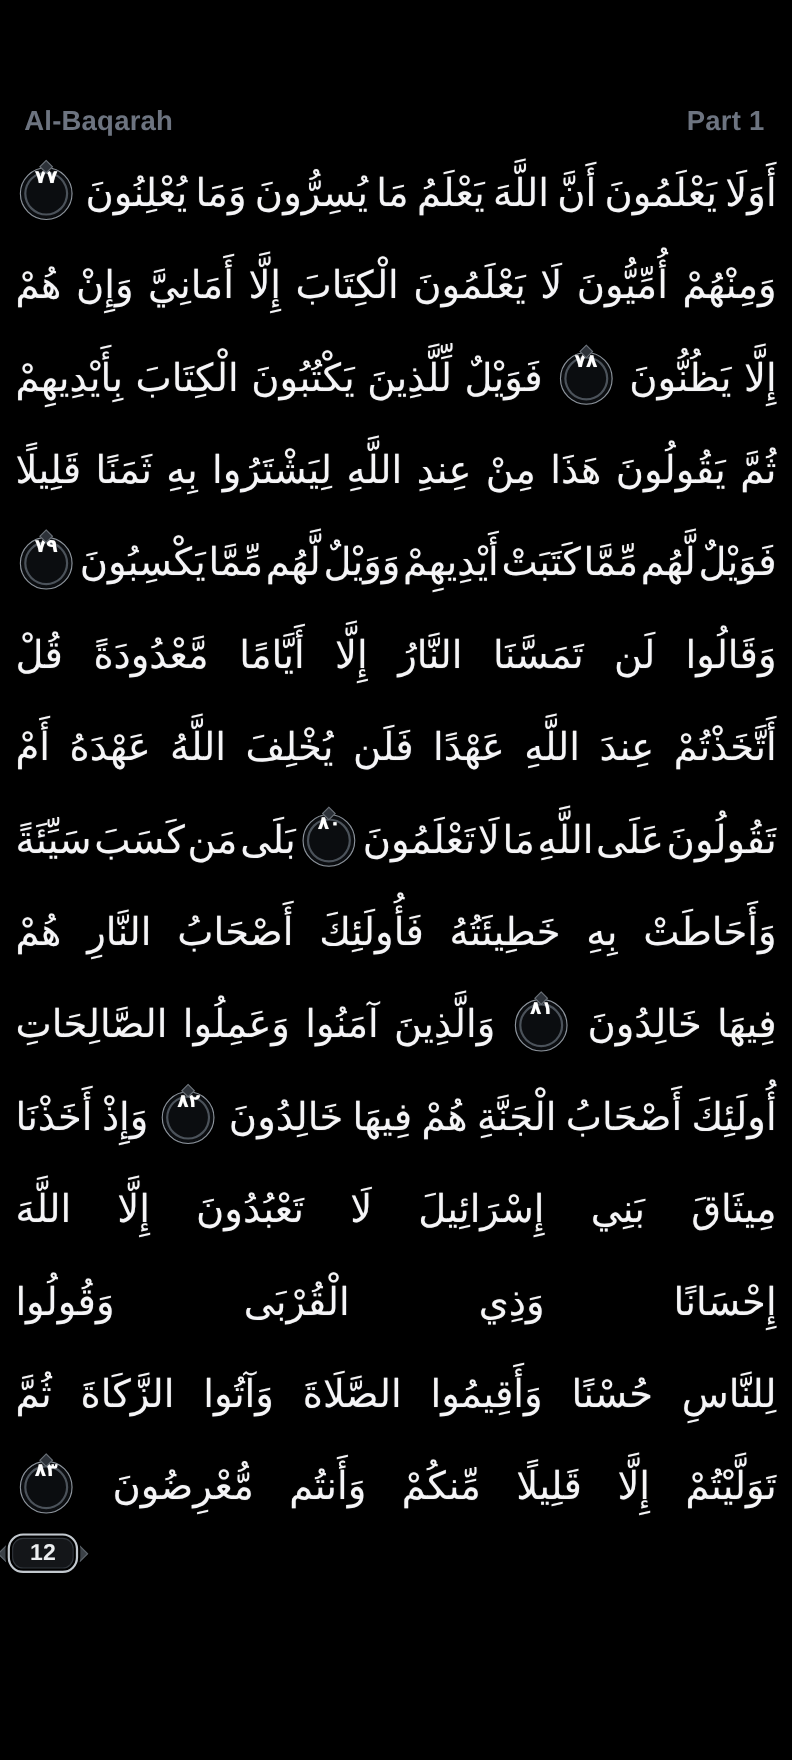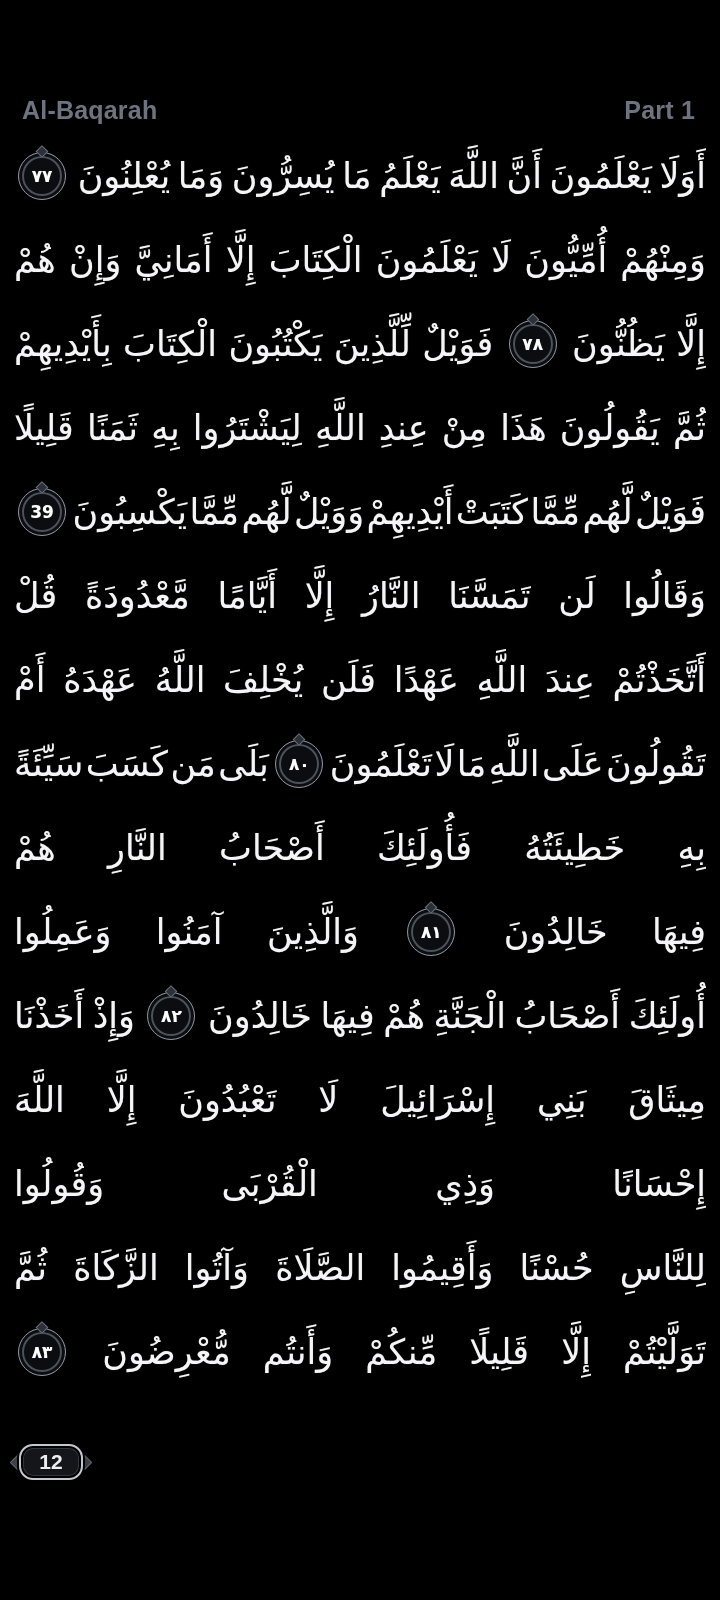--- a/index.html
+++ b/index.html
@@ -44,21 +44,21 @@
   }
   .word{white-space:nowrap;flex:0 0 auto;}
   
   .verse-badge{
     flex:0 0 auto;
     width:46px;height:46px;
     border-radius:50%;
     border:1px solid #8e959d;
     background:#0b0d10;
     box-shadow:inset 0 0 0 3px #0b0d10, inset 0 0 0 5px #4b525a;
-    display:flex;align-items:center;justify-content:center;
+    display:flex;justify-content:center;
     position:relative;
     margin:0 4px;
   }
   .verse-badge::before{
     content:"";
     position:absolute;
     top:-6px;left:50%;
     width:7px;height:7px;
     background:#2c3138;
     border:1px solid #6a7077;
@@ -66,22 +66,21 @@
   }
   .verse-num{
     font-family:"DejaVu Sans",sans-serif;
     font-size:17px;
     font-weight:bold;
     color:#ffffff;
     line-height:1;
   }
   
   .badge-row{
-    margin-top:50px;
-    padding-left:12px;
+    padding-left:0;
     display:flex;
     align-items:flex-end;
   }
   .page-badge{
     display:flex;
     align-items:center;
   }
   .wing{
     width:9px;height:9px;
     background:#3b4147;
@@ -171,21 +170,21 @@
       <span class="word">فَوَيْلٌ</span>
       <span class="word">لَّهُم</span>
       <span class="word">مِّمَّا</span>
       <span class="word">كَتَبَتْ</span>
       <span class="word">أَيْدِيهِمْ</span>
       <span class="word">وَوَيْلٌ</span>
       <span class="word">لَّهُم</span>
       <span class="word">مِّمَّا</span>
       <span class="word">يَكْسِبُونَ</span>
       <span class="verse-badge">
-        <span class="verse-num">39</span>
+        <span class="verse-num">٧٩</span>
       </span>
     </div>
     <div class="line">
       <span class="word">وَقَالُوا</span>
       <span class="word">لَن</span>
       <span class="word">تَمَسَّنَا</span>
       <span class="word">النَّارُ</span>
       <span class="word">إِلَّا</span>
       <span class="word">أَيَّامًا</span>
       <span class="word">مَّعْدُودَةً</span>
@@ -211,36 +210,38 @@
       <span class="word">تَعْلَمُونَ</span>
       <span class="verse-badge">
         <span class="verse-num">٨٠</span>
       </span>
       <span class="word">بَلَى</span>
       <span class="word">مَن</span>
       <span class="word">كَسَبَ</span>
       <span class="word">سَيِّئَةً</span>
     </div>
     <div class="line">
+      <span class="word">وَأَحَاطَتْ</span>
       <span class="word">بِهِ</span>
       <span class="word">خَطِيئَتُهُ</span>
       <span class="word">فَأُولَئِكَ</span>
       <span class="word">أَصْحَابُ</span>
       <span class="word">النَّارِ</span>
       <span class="word">هُمْ</span>
     </div>
     <div class="line">
       <span class="word">فِيهَا</span>
       <span class="word">خَالِدُونَ</span>
       <span class="verse-badge">
         <span class="verse-num">٨١</span>
       </span>
       <span class="word">وَالَّذِينَ</span>
       <span class="word">آمَنُوا</span>
       <span class="word">وَعَمِلُوا</span>
+      <span class="word">الصَّالِحَاتِ</span>
     </div>
     <div class="line">
       <span class="word">أُولَئِكَ</span>
       <span class="word">أَصْحَابُ</span>
       <span class="word">الْجَنَّةِ</span>
       <span class="word">هُمْ</span>
       <span class="word">فِيهَا</span>
       <span class="word">خَالِدُونَ</span>
       <span class="verse-badge">
         <span class="verse-num">٨٢</span>

